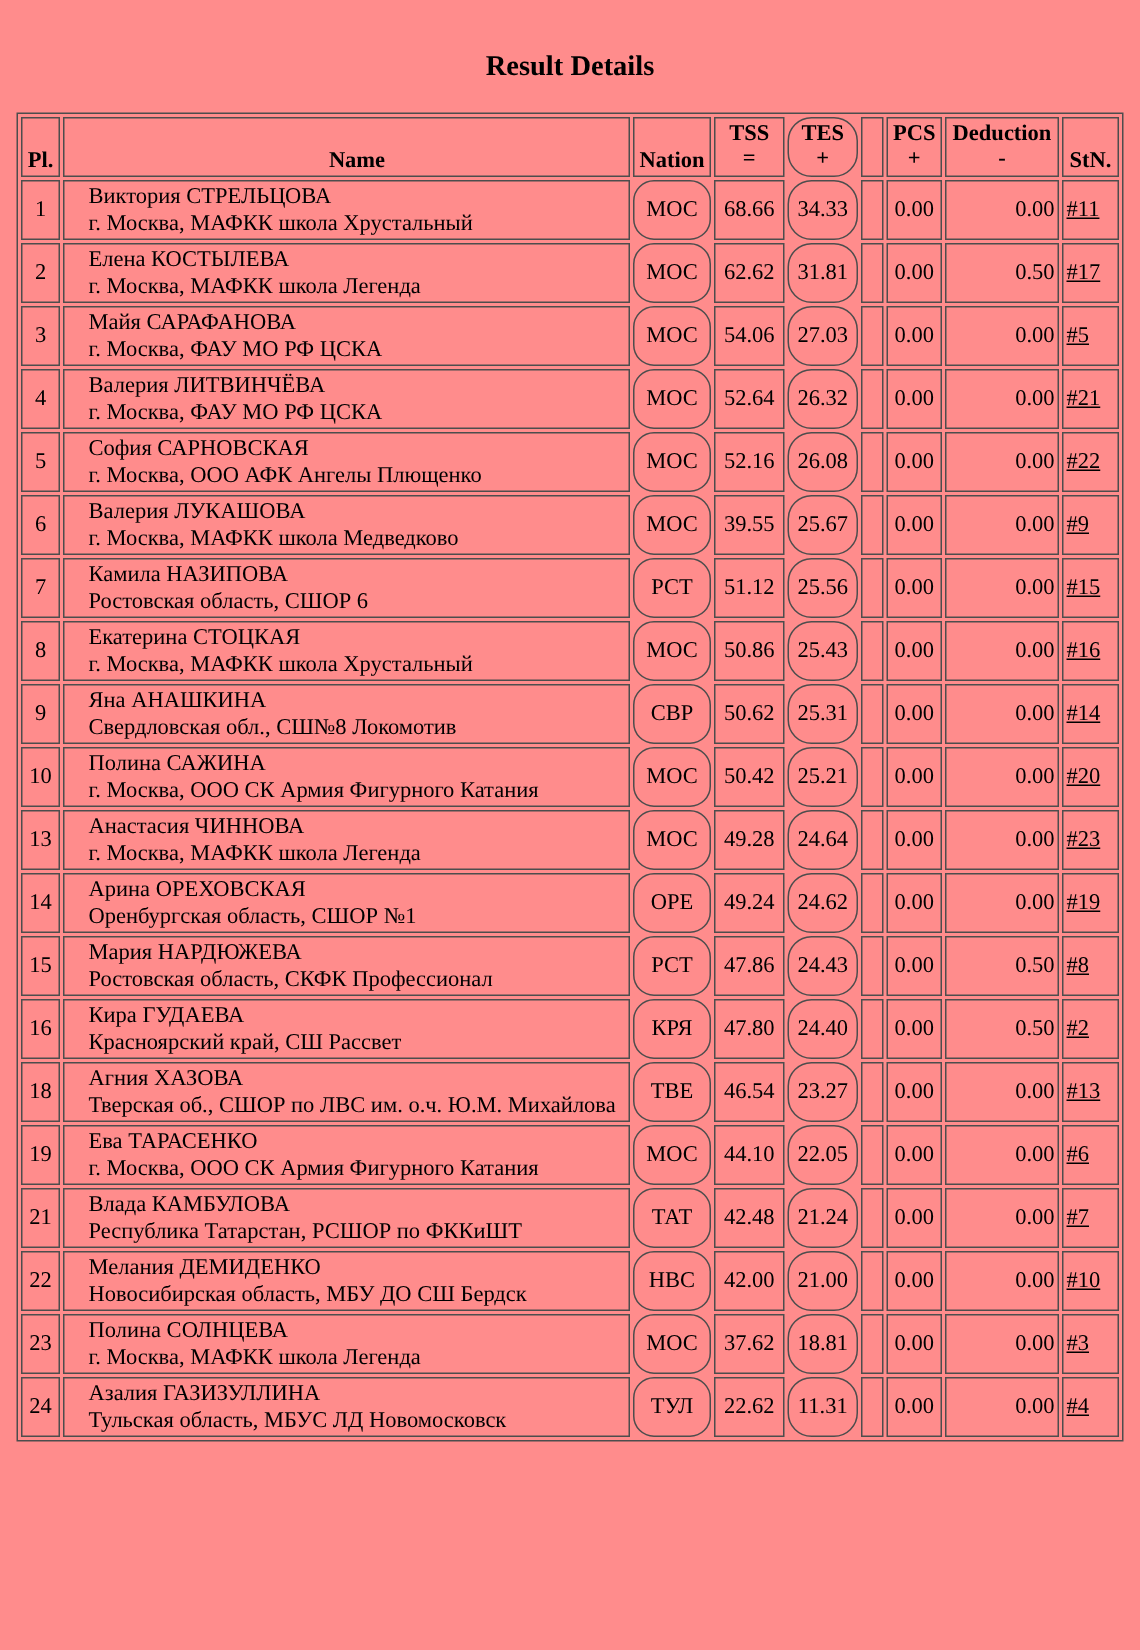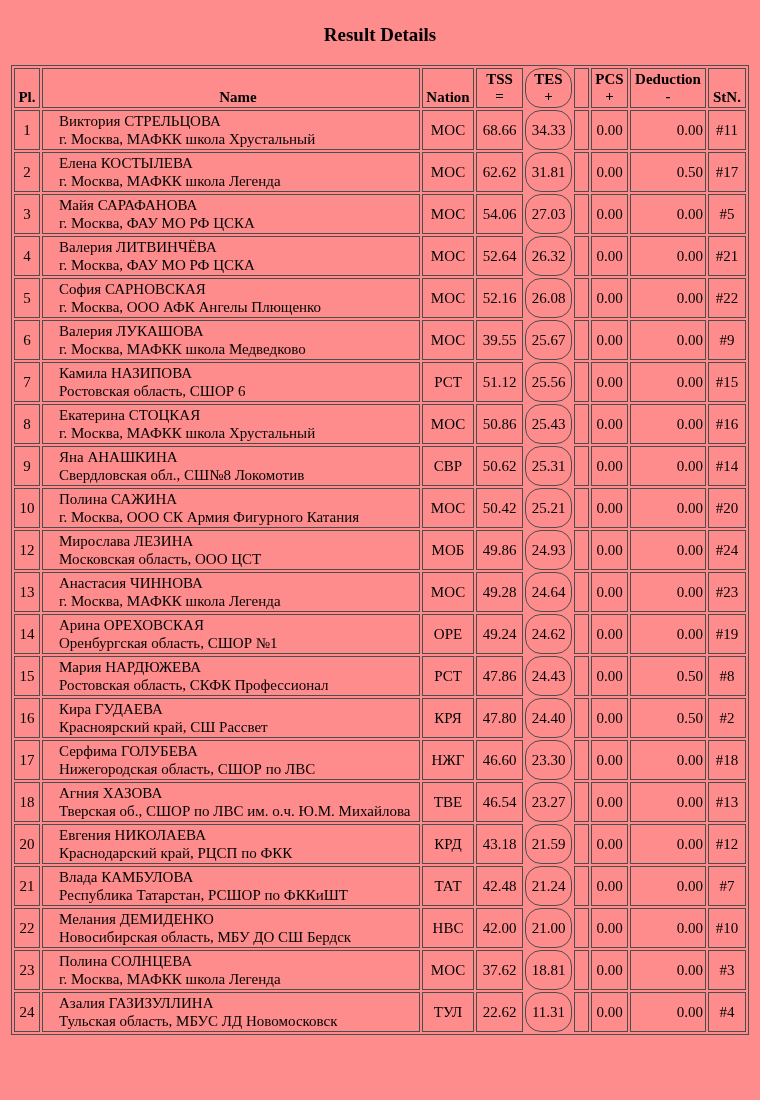--- a/index.html
+++ b/index.html
@@ -7,21 +7,21 @@
     padding: 0;
   }
   body {
     width: 760px;
     height: 1100px;
     background: var(--bg, #FF8C8C);
     color: var(--fg, #000000);
     font-family: "Liberation Serif", "DejaVu Serif", serif;
   }
   .page-title {
-    margin: 8px;
+    margin: 18px;
     padding: 16px 0 0 0;
     text-align: center;
     font-size: 19px;
     font-weight: bold;
     color: var(--fg, #000000);
   }
   table.results {
     margin: 19px auto 0 auto;
     border-collapse: separate;
     border-spacing: 2px;
@@ -46,24 +46,24 @@
   .w-tss   { width: 41px; }
   .w-tes   { width: 41px; border-radius: 16px; }
   .w-sp    { width: 9px; }
   .w-pcs   { width: 31px; }
   .w-ded   { width: 70px; }
   .w-stn   { width: 32px; }
   
   .c-pl     { text-align: center; vertical-align: middle; }
   .c-name   { text-align: left; vertical-align: middle; }
   .c-name div { line-height: 1.22; }
-  .c-nation { text-align: center; vertical-align: middle; }
+  .c-nation { text-align: center; vertical-align: middle; border-radius: 14px; }
   .c-num    { text-align: center; vertical-align: middle; }
   .c-ded    { text-align: right; vertical-align: middle; }
-  .c-stn    { text-align: center; vertical-align: middle; }
+  .c-stn    { text-align: left; vertical-align: middle; text-decoration: underline; }
   .c-sp     { }
 </style>
 </head>
 <body style="--bg: #FF8C8C; --fg: #000000; --line: #4d4d4d;">
 
 <h1 class="page-title">Result Details</h1>
 
 <table class="results">
   <thead>
     <tr>
@@ -225,34 +225,20 @@
     </td>
     <td class="w-nation c-nation">МОС</td>
     <td class="w-tss c-num">50.42</td>
     <td class="w-tes c-num">25.21</td>
     <td class="w-sp c-sp"></td>
     <td class="w-pcs c-num">0.00</td>
     <td class="w-ded c-ded">0.00</td>
     <td class="w-stn c-stn">#20</td>
   </tr>
       <tr>
-    <td class="w-pl c-pl">12</td>
-    <td class="w-name c-name">
-      <div>Мирослава ЛЕЗИНА</div>
-      <div>Московская область, ООО ЦСТ</div>
-    </td>
-    <td class="w-nation c-nation">МОБ</td>
-    <td class="w-tss c-num">49.86</td>
-    <td class="w-tes c-num">24.93</td>
-    <td class="w-sp c-sp"></td>
-    <td class="w-pcs c-num">0.00</td>
-    <td class="w-ded c-ded">0.00</td>
-    <td class="w-stn c-stn">#24</td>
-  </tr>
-      <tr>
     <td class="w-pl c-pl">13</td>
     <td class="w-name c-name">
       <div>Анастасия ЧИННОВА</div>
       <div>г. Москва, МАФКК школа Легенда</div>
     </td>
     <td class="w-nation c-nation">МОС</td>
     <td class="w-tss c-num">49.28</td>
     <td class="w-tes c-num">24.64</td>
     <td class="w-sp c-sp"></td>
     <td class="w-pcs c-num">0.00</td>
@@ -295,60 +281,46 @@
     </td>
     <td class="w-nation c-nation">КРЯ</td>
     <td class="w-tss c-num">47.80</td>
     <td class="w-tes c-num">24.40</td>
     <td class="w-sp c-sp"></td>
     <td class="w-pcs c-num">0.00</td>
     <td class="w-ded c-ded">0.50</td>
     <td class="w-stn c-stn">#2</td>
   </tr>
       <tr>
-    <td class="w-pl c-pl">17</td>
-    <td class="w-name c-name">
-      <div>Серфима ГОЛУБЕВА</div>
-      <div>Нижегородская область, СШОР по ЛВС</div>
-    </td>
-    <td class="w-nation c-nation">НЖГ</td>
-    <td class="w-tss c-num">46.60</td>
-    <td class="w-tes c-num">23.30</td>
-    <td class="w-sp c-sp"></td>
-    <td class="w-pcs c-num">0.00</td>
-    <td class="w-ded c-ded">0.00</td>
-    <td class="w-stn c-stn">#18</td>
-  </tr>
-      <tr>
     <td class="w-pl c-pl">18</td>
     <td class="w-name c-name">
       <div>Агния ХАЗОВА</div>
       <div>Тверская об., СШОР по ЛВС им. о.ч. Ю.М. Михайлова</div>
     </td>
     <td class="w-nation c-nation">ТВЕ</td>
     <td class="w-tss c-num">46.54</td>
     <td class="w-tes c-num">23.27</td>
     <td class="w-sp c-sp"></td>
     <td class="w-pcs c-num">0.00</td>
     <td class="w-ded c-ded">0.00</td>
     <td class="w-stn c-stn">#13</td>
   </tr>
       <tr>
-    <td class="w-pl c-pl">20</td>
-    <td class="w-name c-name">
-      <div>Евгения НИКОЛАЕВА</div>
-      <div>Краснодарский край, РЦСП по ФКК</div>
-    </td>
-    <td class="w-nation c-nation">КРД</td>
-    <td class="w-tss c-num">43.18</td>
-    <td class="w-tes c-num">21.59</td>
-    <td class="w-sp c-sp"></td>
-    <td class="w-pcs c-num">0.00</td>
-    <td class="w-ded c-ded">0.00</td>
-    <td class="w-stn c-stn">#12</td>
+    <td class="w-pl c-pl">19</td>
+    <td class="w-name c-name">
+      <div>Ева ТАРАСЕНКО</div>
+      <div>г. Москва, ООО СК Армия Фигурного Катания</div>
+    </td>
+    <td class="w-nation c-nation">МОС</td>
+    <td class="w-tss c-num">44.10</td>
+    <td class="w-tes c-num">22.05</td>
+    <td class="w-sp c-sp"></td>
+    <td class="w-pcs c-num">0.00</td>
+    <td class="w-ded c-ded">0.00</td>
+    <td class="w-stn c-stn">#6</td>
   </tr>
       <tr>
     <td class="w-pl c-pl">21</td>
     <td class="w-name c-name">
       <div>Влада КАМБУЛОВА</div>
       <div>Республика Татарстан, РСШОР по ФККиШТ</div>
     </td>
     <td class="w-nation c-nation">ТАТ</td>
     <td class="w-tss c-num">42.48</td>
     <td class="w-tes c-num">21.24</td>

